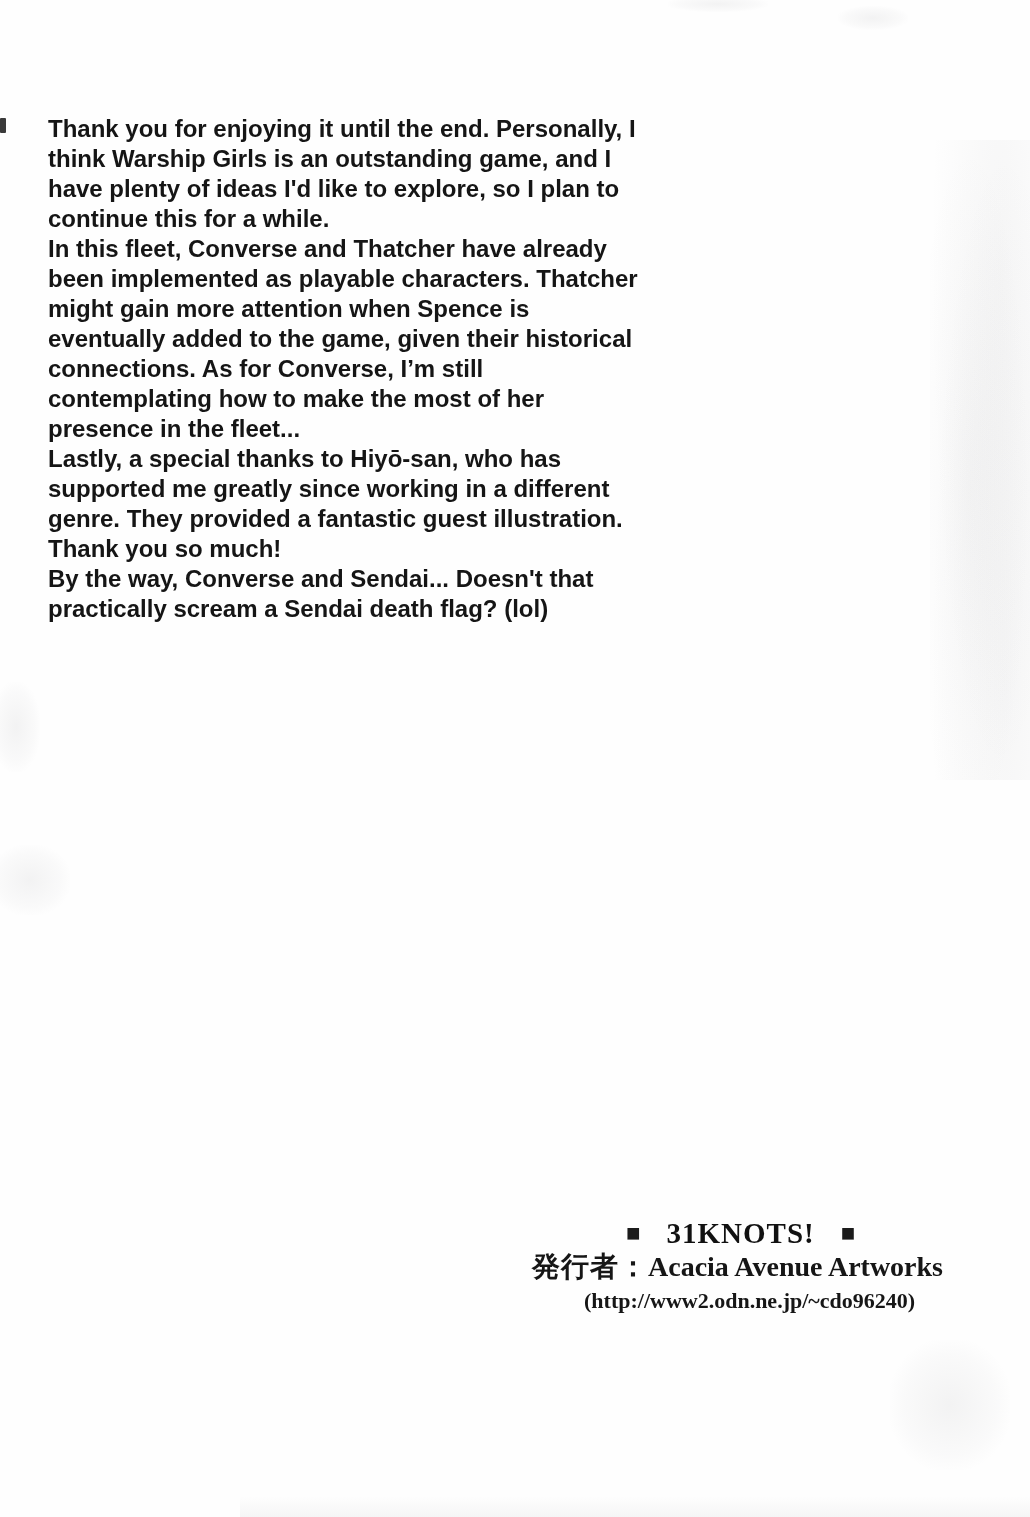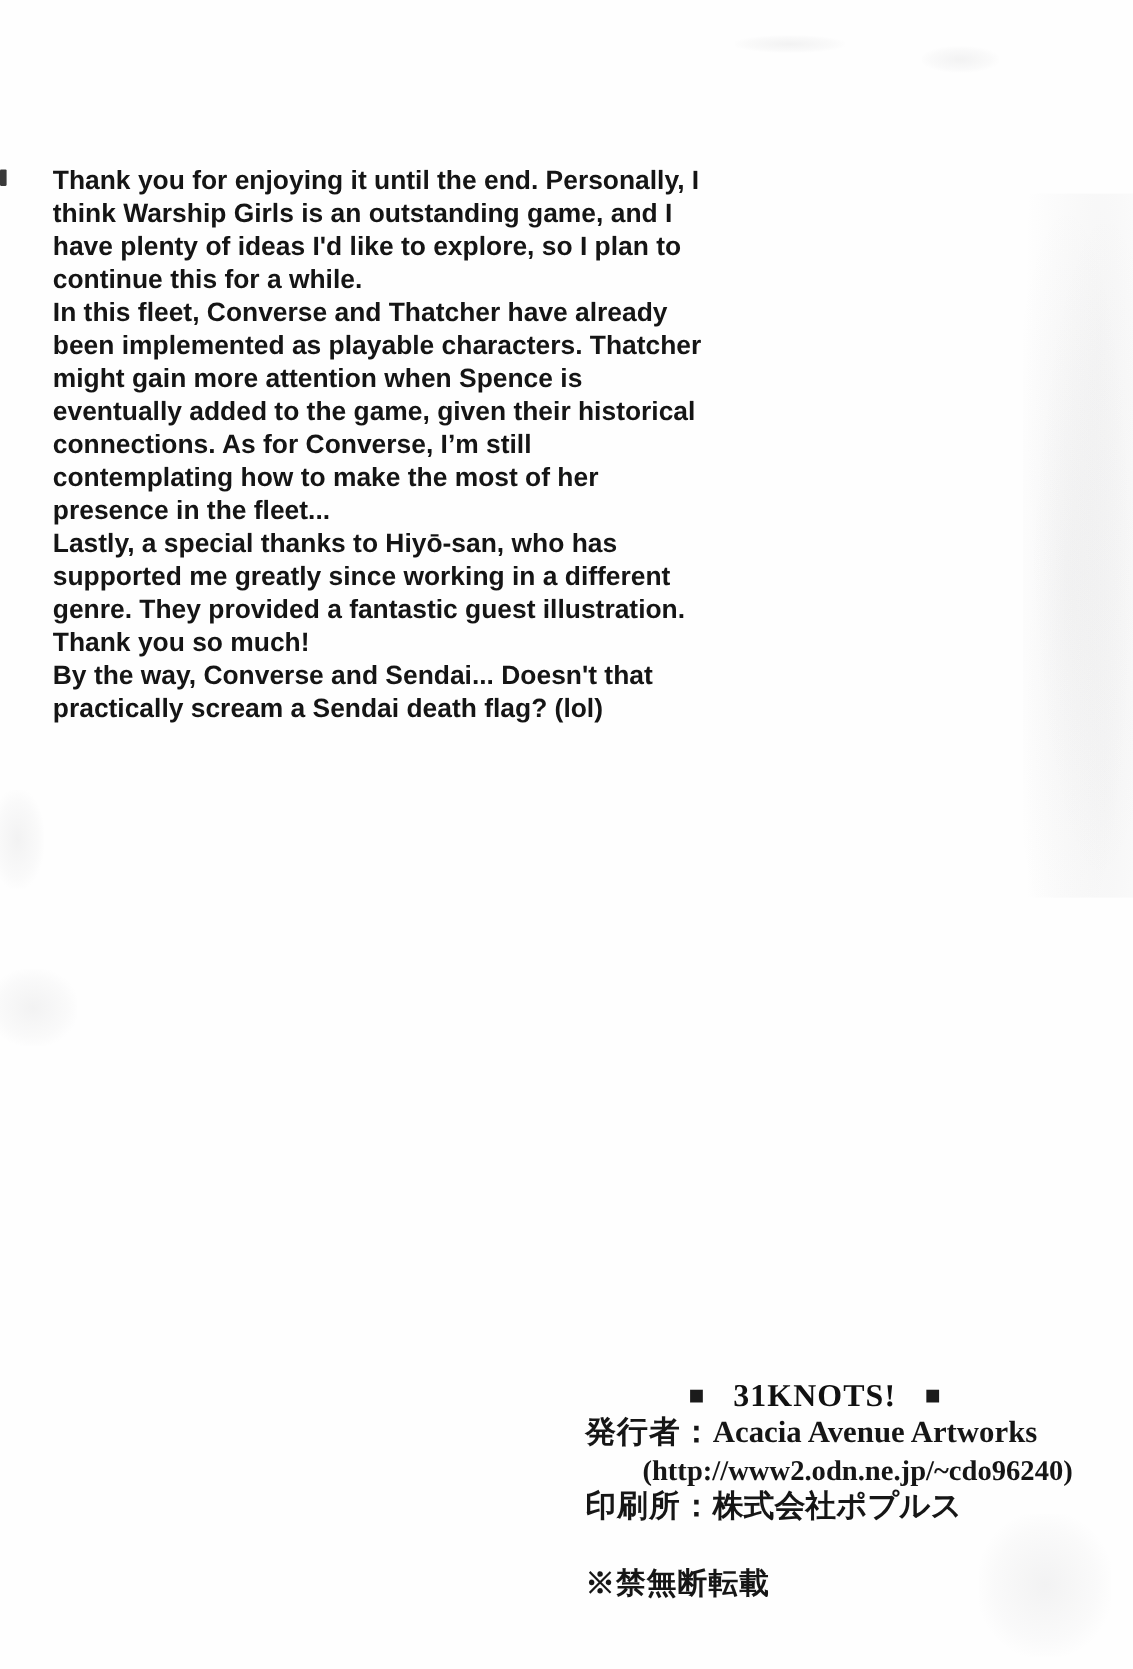--- a/index.html
+++ b/index.html
@@ -11,21 +11,20 @@
     height: 1517px;
     position: relative;
     background: #fefefe;
     overflow: hidden;
     font-family: "Liberation Sans", "DejaVu Sans", sans-serif;
   }
   .page {
     position: absolute;
     inset: 0;
     background: #fefefe;
-    margin-top: 36px;
   }
   
   .afterword {
     position: absolute;
     left: 48px;
     top: 114px;
     width: 660px;
     font-family: "Liberation Sans", "DejaVu Sans", sans-serif;
     font-weight: bold;
     font-size: 24px;
@@ -65,21 +64,21 @@
     height: 33.5px;
     line-height: 33.5px;
     font-size: 28px;
     white-space: nowrap;
   }
   .colophon-line .label {
     letter-spacing: 1px;
   }
   .colophon-line.url-line {
     padding-left: 52px;
-    font-size: 26px;
+    font-size: 22px;
   }
   .colophon-notice {
     margin-top: 34px;
     font-size: 27px;
     letter-spacing: 1px;
   }
   
   .noise {
     position: absolute;
     pointer-events: none;
@@ -143,25 +142,21 @@
     <div class="colophon-line">
       <span class="label">発行者：</span><span class="value">Acacia Avenue Artworks</span>
     </div>
 
     <div class="colophon-line url-line">
       <span class="value">(http://www2.odn.ne.jp/~cdo96240)</span>
     </div>
 
 
 
-    <div class="colophon-line">
-      <span class="label">印刷所：</span><span class="value">株式会社ポプルス</span>
-    </div>
 
-    <div class="colophon-notice">※禁無断転載</div>
 
   </div>
 
   <div class="noise speck-left"></div>
   <div class="noise blob smudge-top-right"></div>
   <div class="noise blob smudge-top-mid"></div>
   <div class="noise band-right"></div>
   <div class="noise blob mottle-left-1"></div>
   <div class="noise blob mottle-left-2"></div>
   <div class="noise blob smudge-bottom-right"></div>

